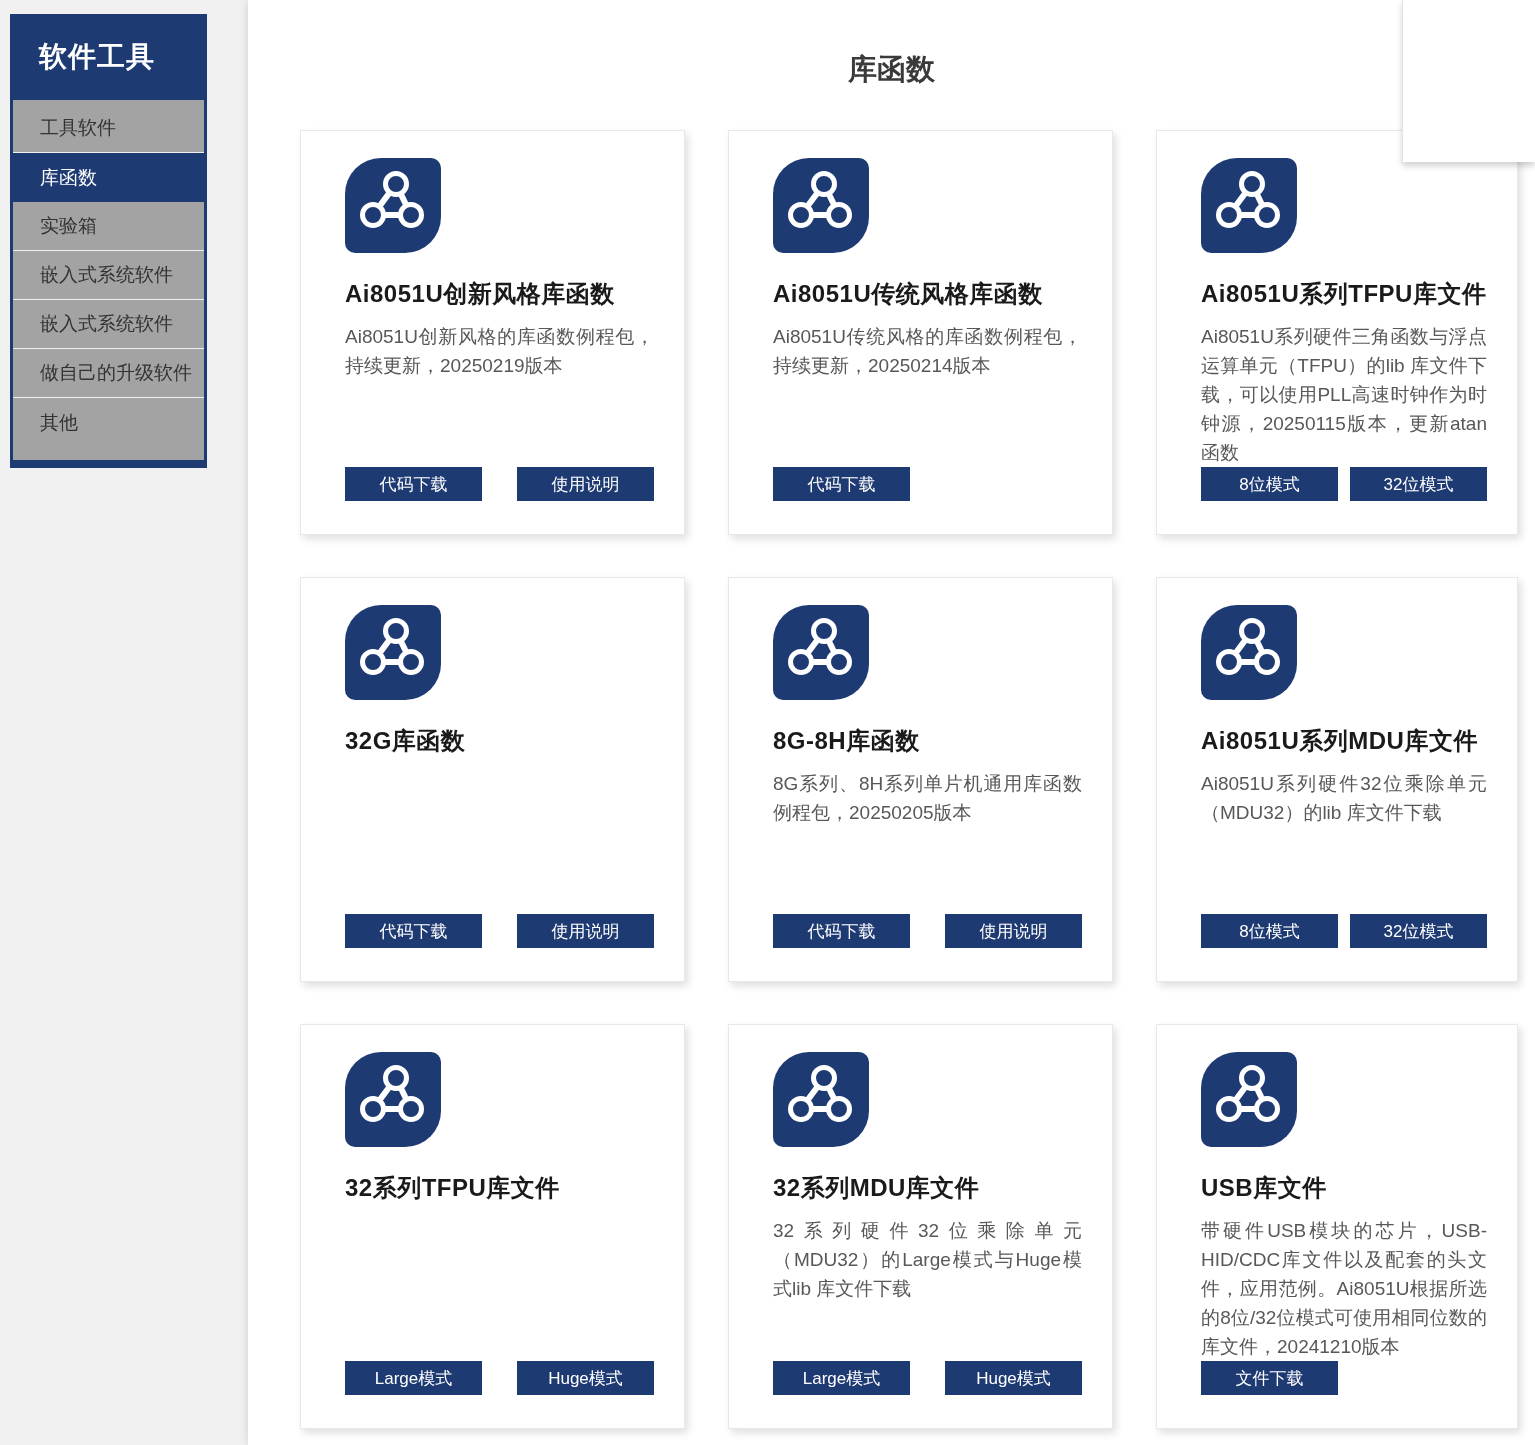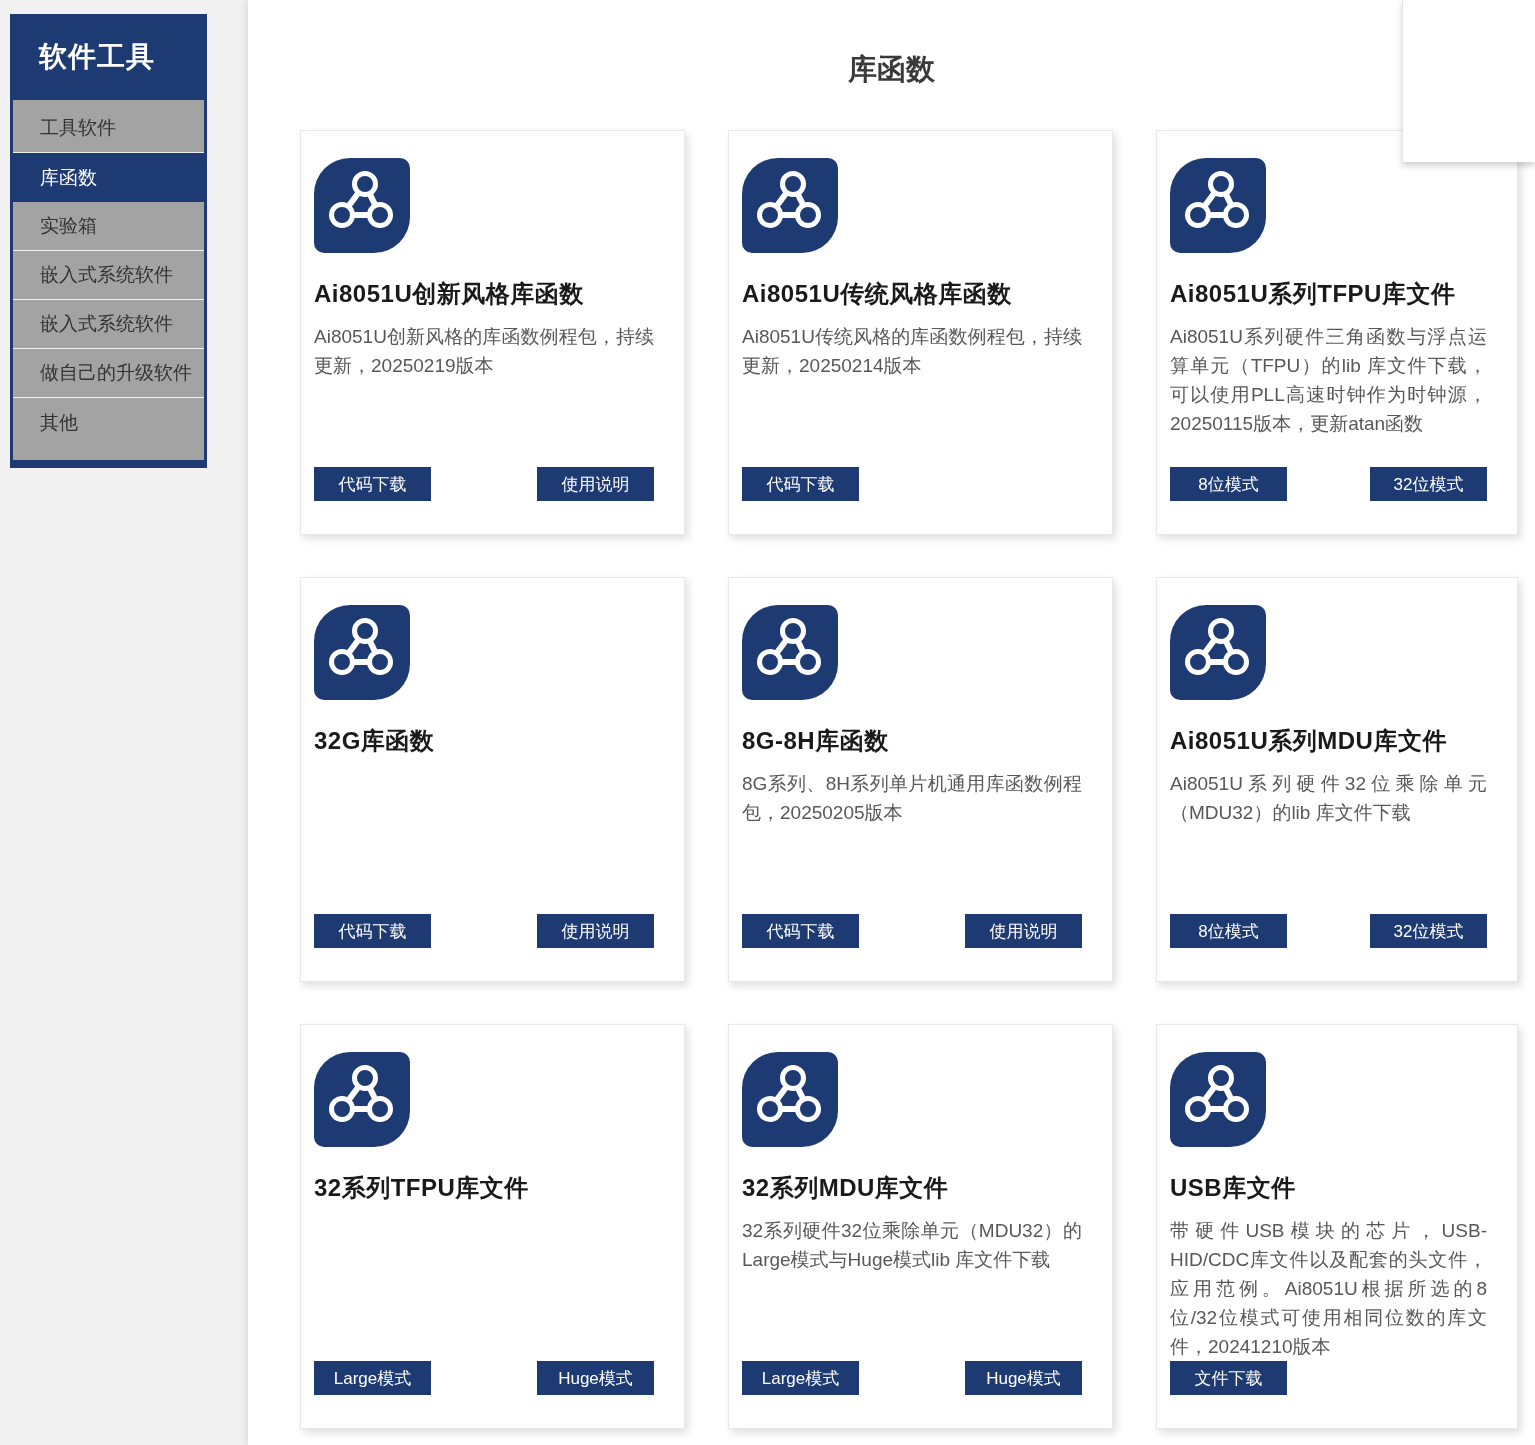--- a/index.html
+++ b/index.html
@@ -69,21 +69,21 @@
     grid-auto-rows:405px;
     column-gap:43px;
     row-gap:42px;
   }
 
   
   .card {
     background:#fff;
     border:1px solid #e8e8e8;
     box-shadow:3px 4px 8px rgba(0,0,0,.13);
-    padding:27px 30px 33px 13px;
+    padding:27px 30px 33px 44px;
     display:flex; flex-direction:column;
     overflow:hidden;
   }
   .card-icon {
     width:96px; height:95px;
     background:var(--primary);
     border-radius:36px 10px 36px 10px;
     flex:0 0 auto;
   }
   .card-icon svg { width:100%; height:100%; display:block; }
@@ -99,21 +99,21 @@
     line-height:29px;
     color:#585858;
     text-align:justify;
   }
   .btn-row {
     margin-top:auto;
     display:flex;
     justify-content:space-between;
   }
   .btn {
-    width:117px; height:34px;
+    width:137px; height:34px;
     background:var(--primary);
     color:#fff;
     border:none;
     font-size:17px;
     font-family:inherit;
     display:flex; align-items:center; justify-content:center;
     cursor:pointer;
   }
 
   

